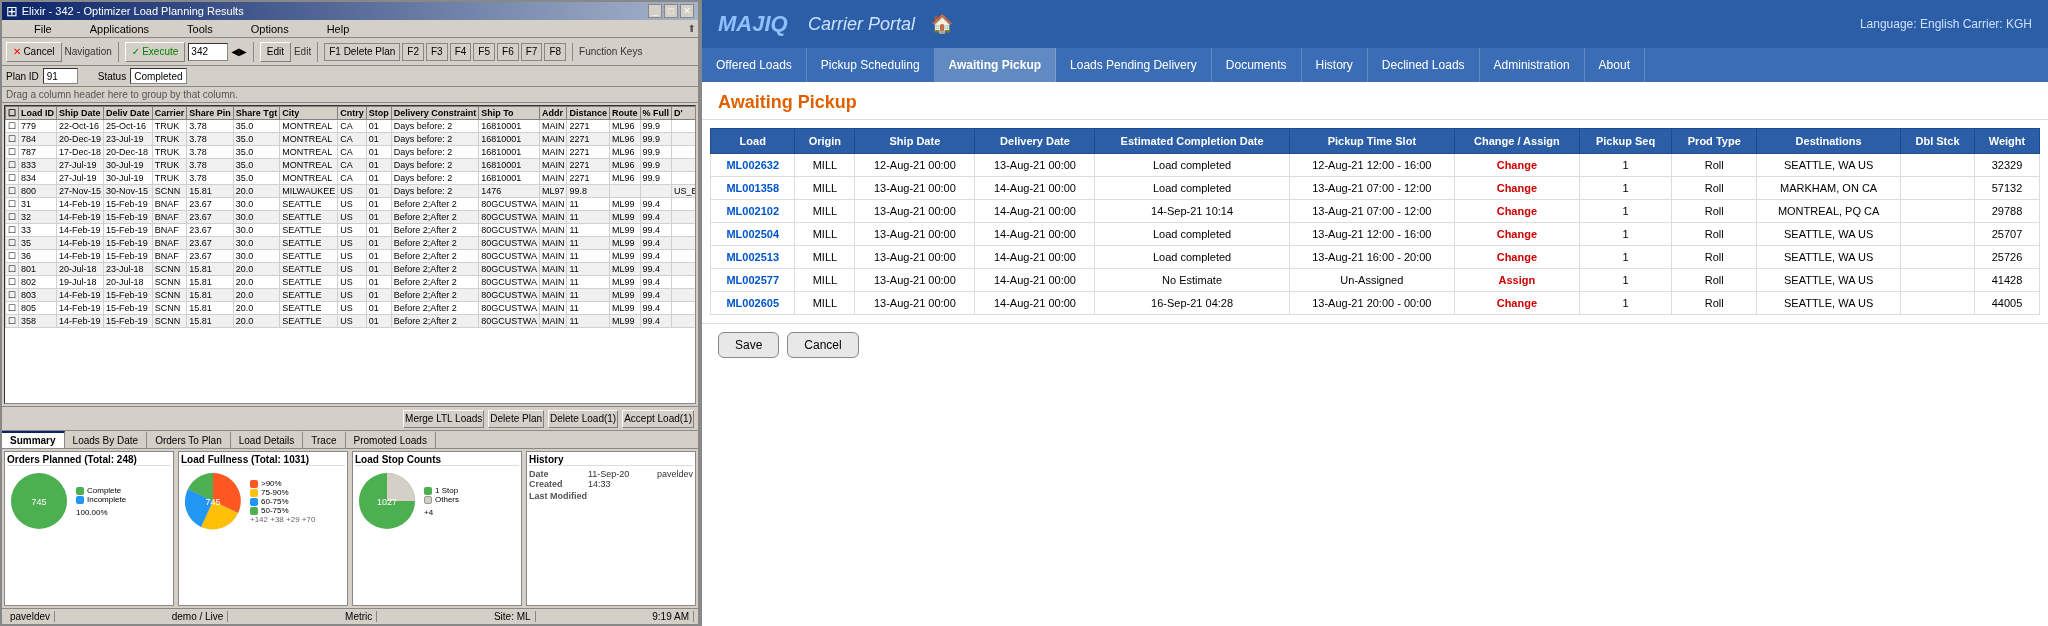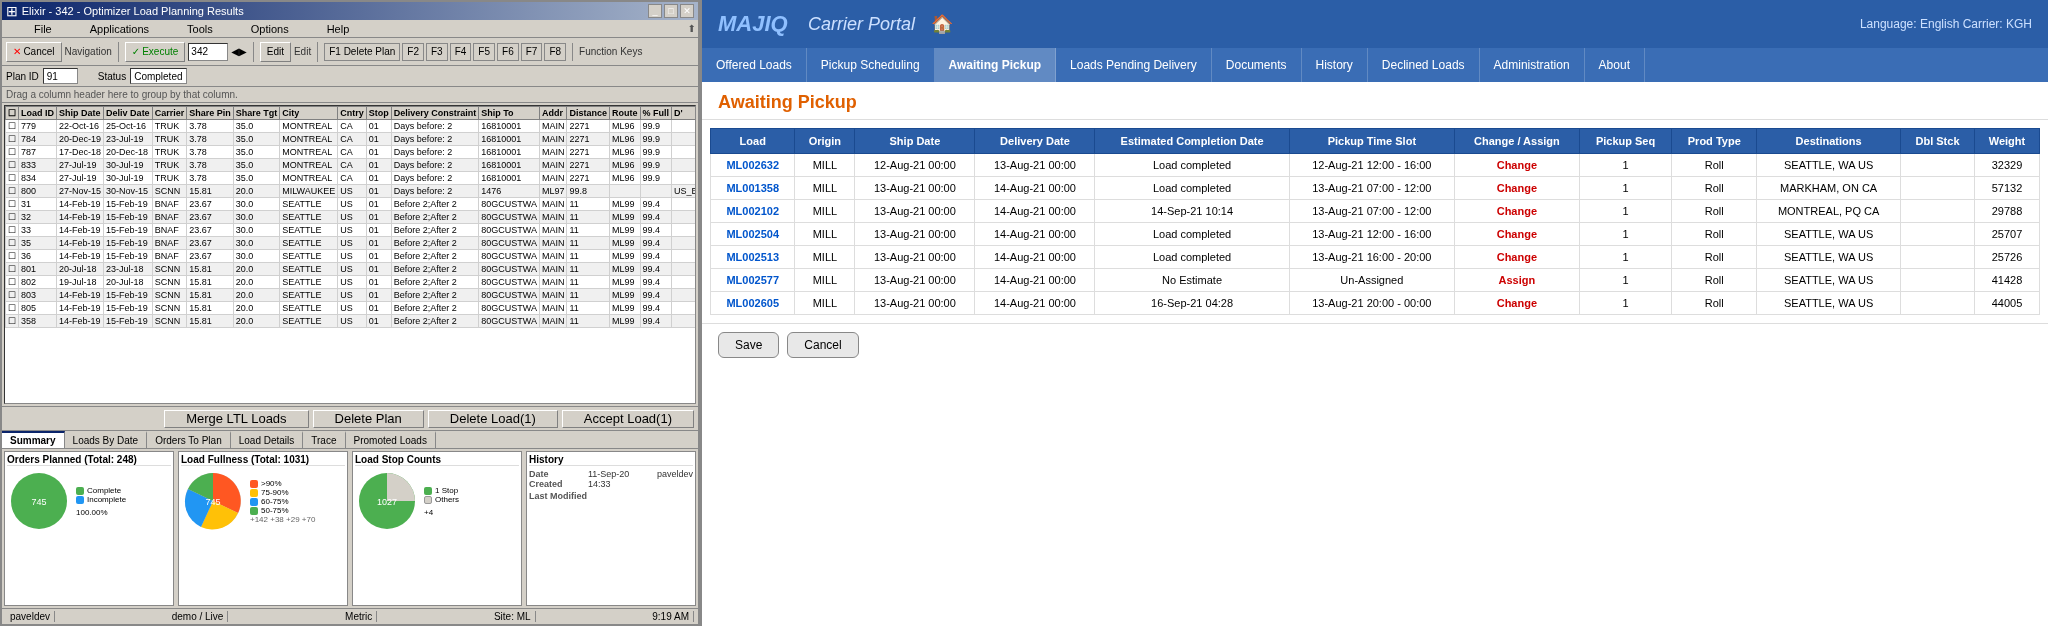--- a/index.html
+++ b/index.html
@@ -131,25 +131,25 @@
       justify-content: flex-end;
       gap: 4px;
       padding: 2px 4px;
       border-top: 1px solid #888;
       background: #d4d0c8;
       height: 24px;
       align-items: center;
     }
     .action-btn {
       height: 18px;
-      padding: 0 21px;
+      padding: 0 1px;
       background: #d4d0c8;
       border: 1px solid;
       border-color: #fff #808080 #808080 #fff;
-      font-size: 13px;
+      font-size: 10px;
       cursor: pointer;
     }
 
     .status-bar {
       background: #d4d0c8;
       border-top: 1px solid #888;
       display: flex;
       justify-content: space-between;
       padding: 1px 4px;
       font-size: 10px;

